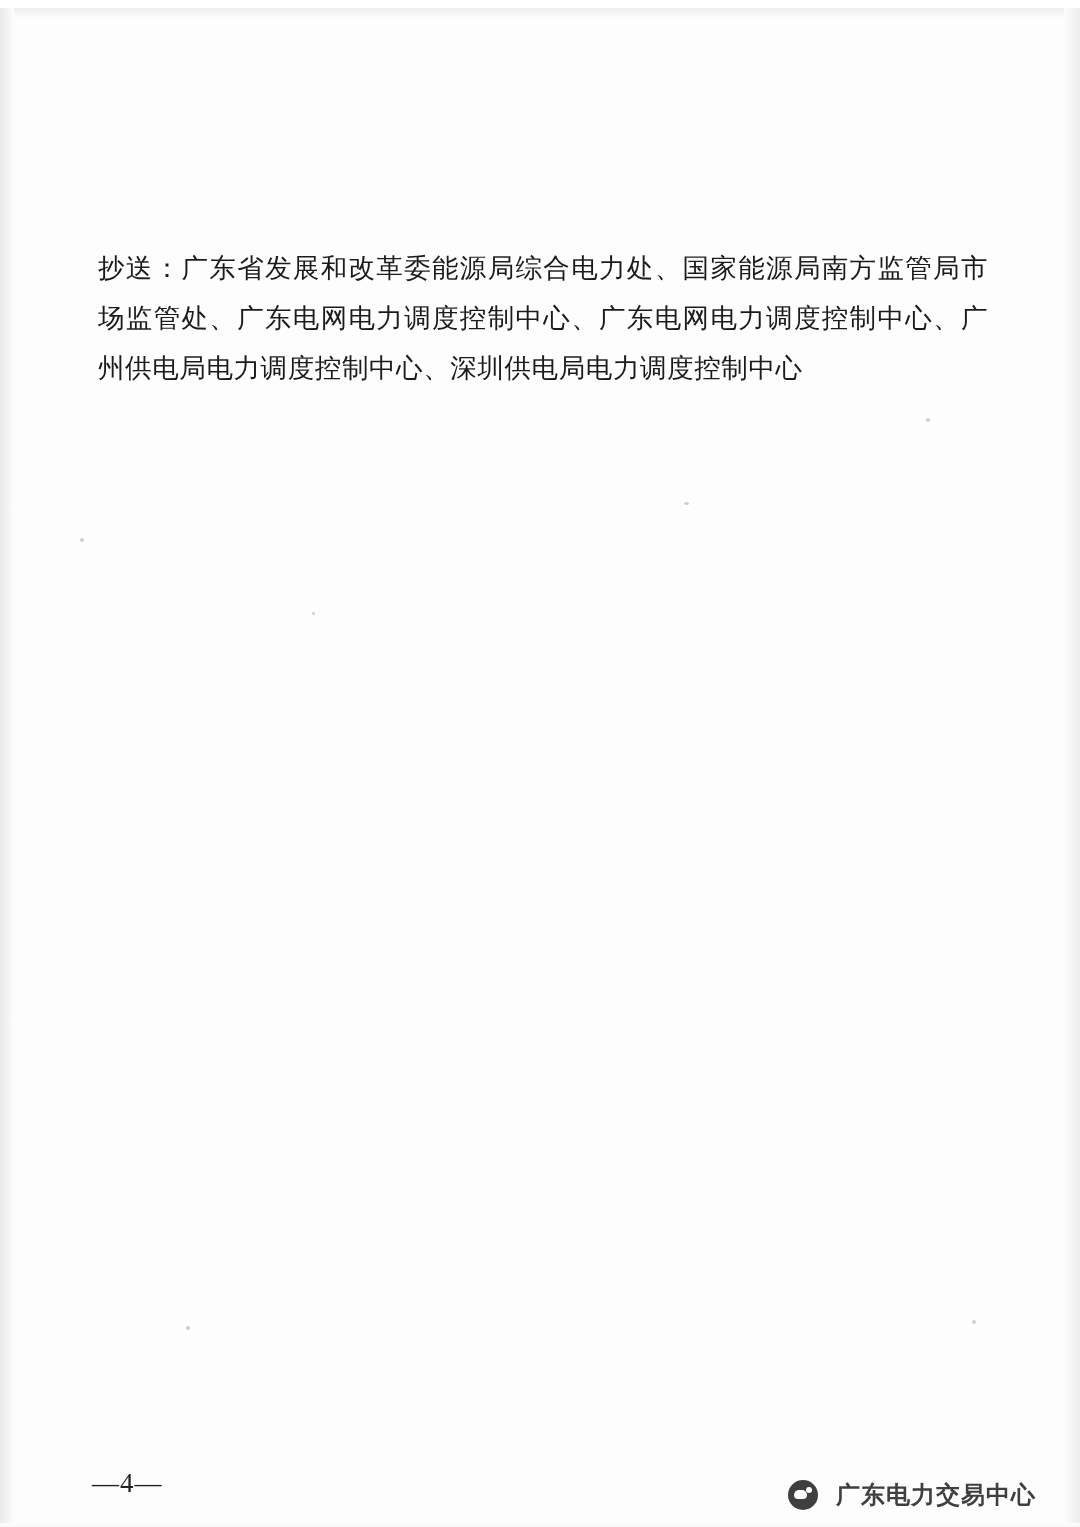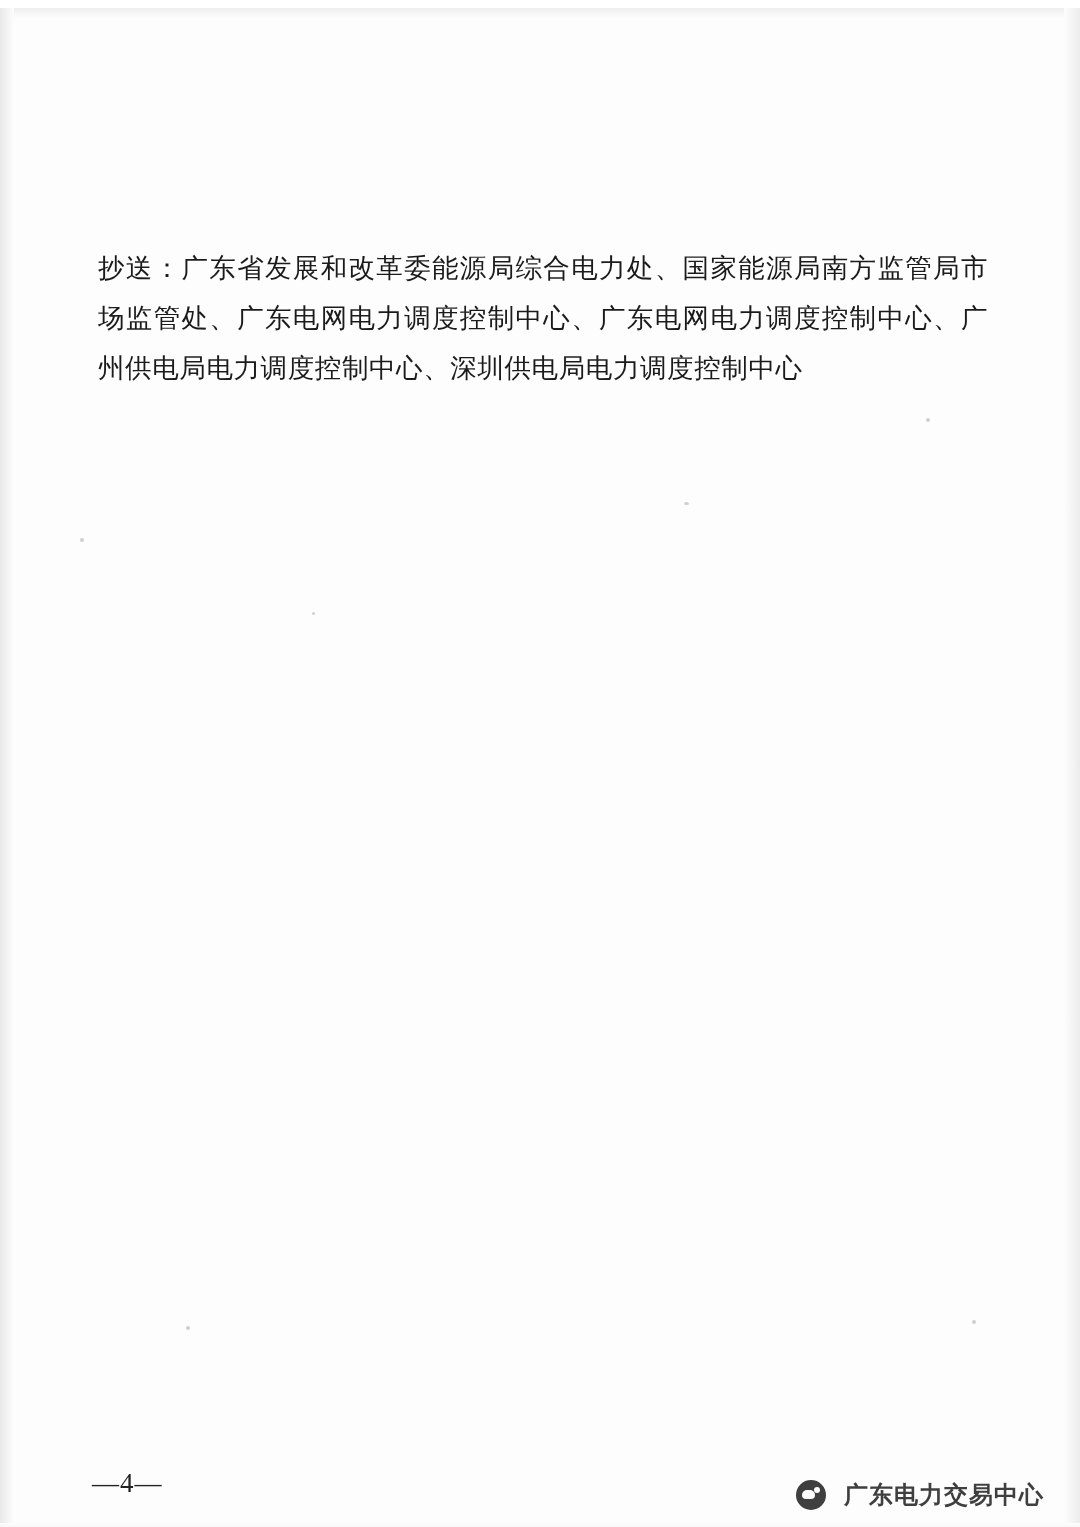--- a/index.html
+++ b/index.html
@@ -71,21 +71,21 @@
     bottom: 36px;
     left: 92px;
     font-size: 27px;
     letter-spacing: 1px;
     color: #222;
   }
 
   .watermark {
     position: absolute;
     bottom: 24px;
-    right: 36px;
+    right: 44px;
     display: flex;
     align-items: center;
     gap: 18px;
     color: #3f3f3f;
   }
   .wm-logo {
     width: 30px;
     height: 30px;
     border-radius: 50%;
     background: #3f3f3f;

